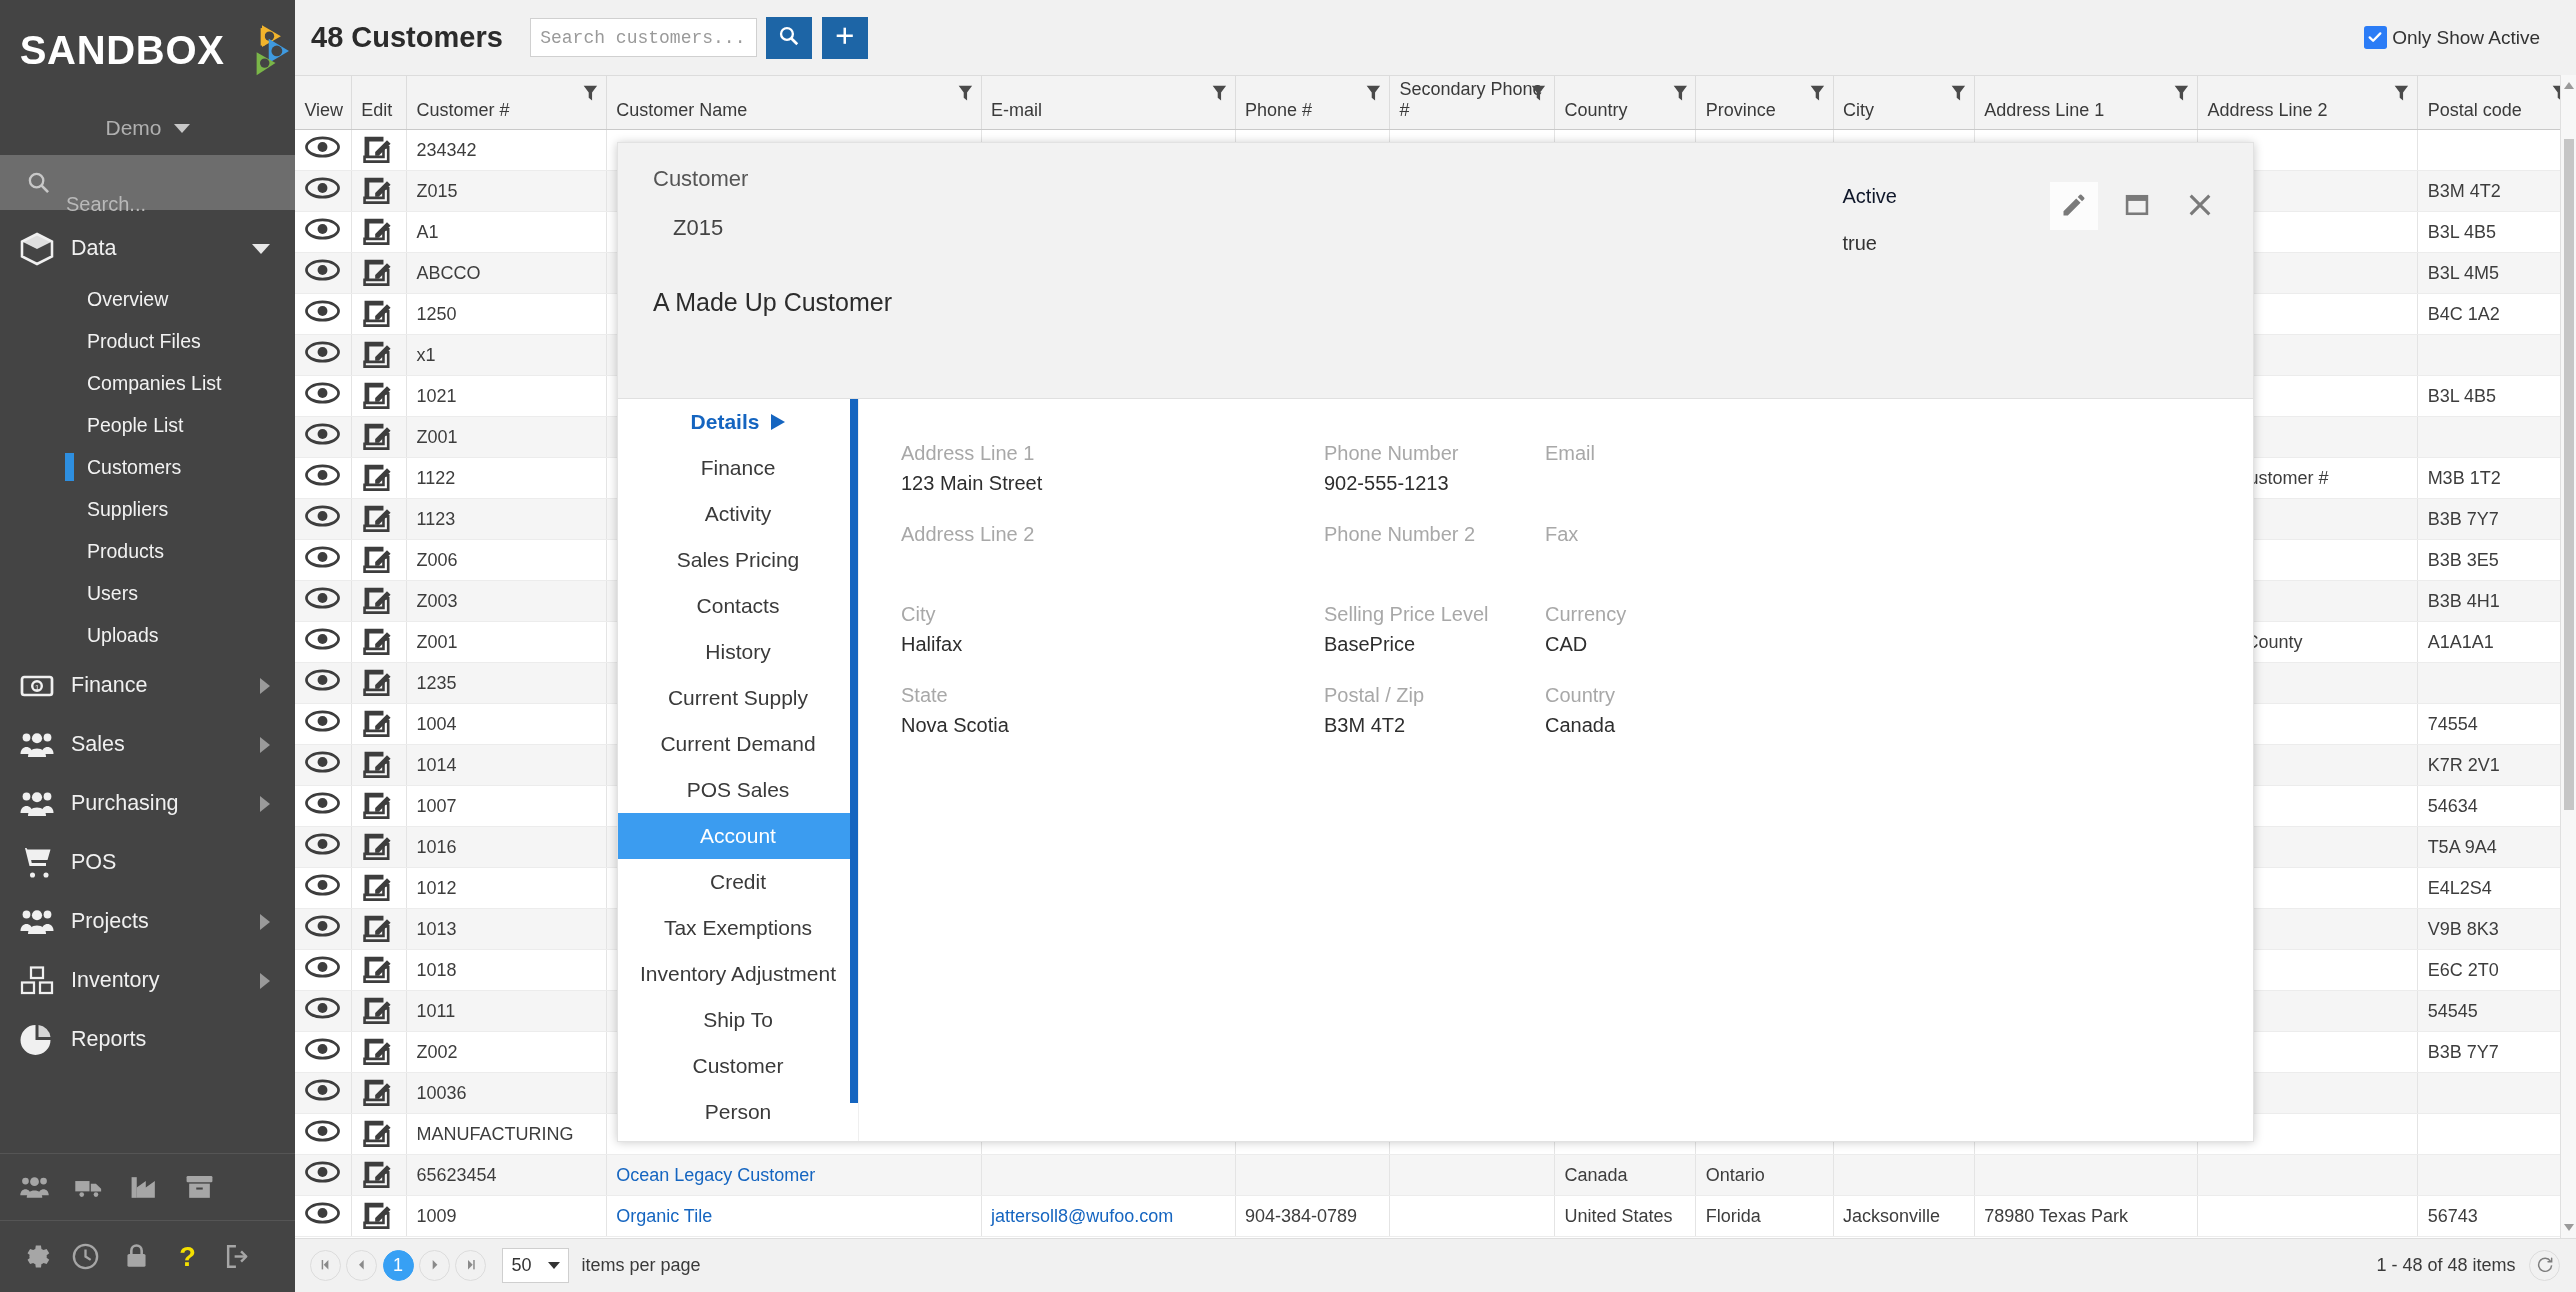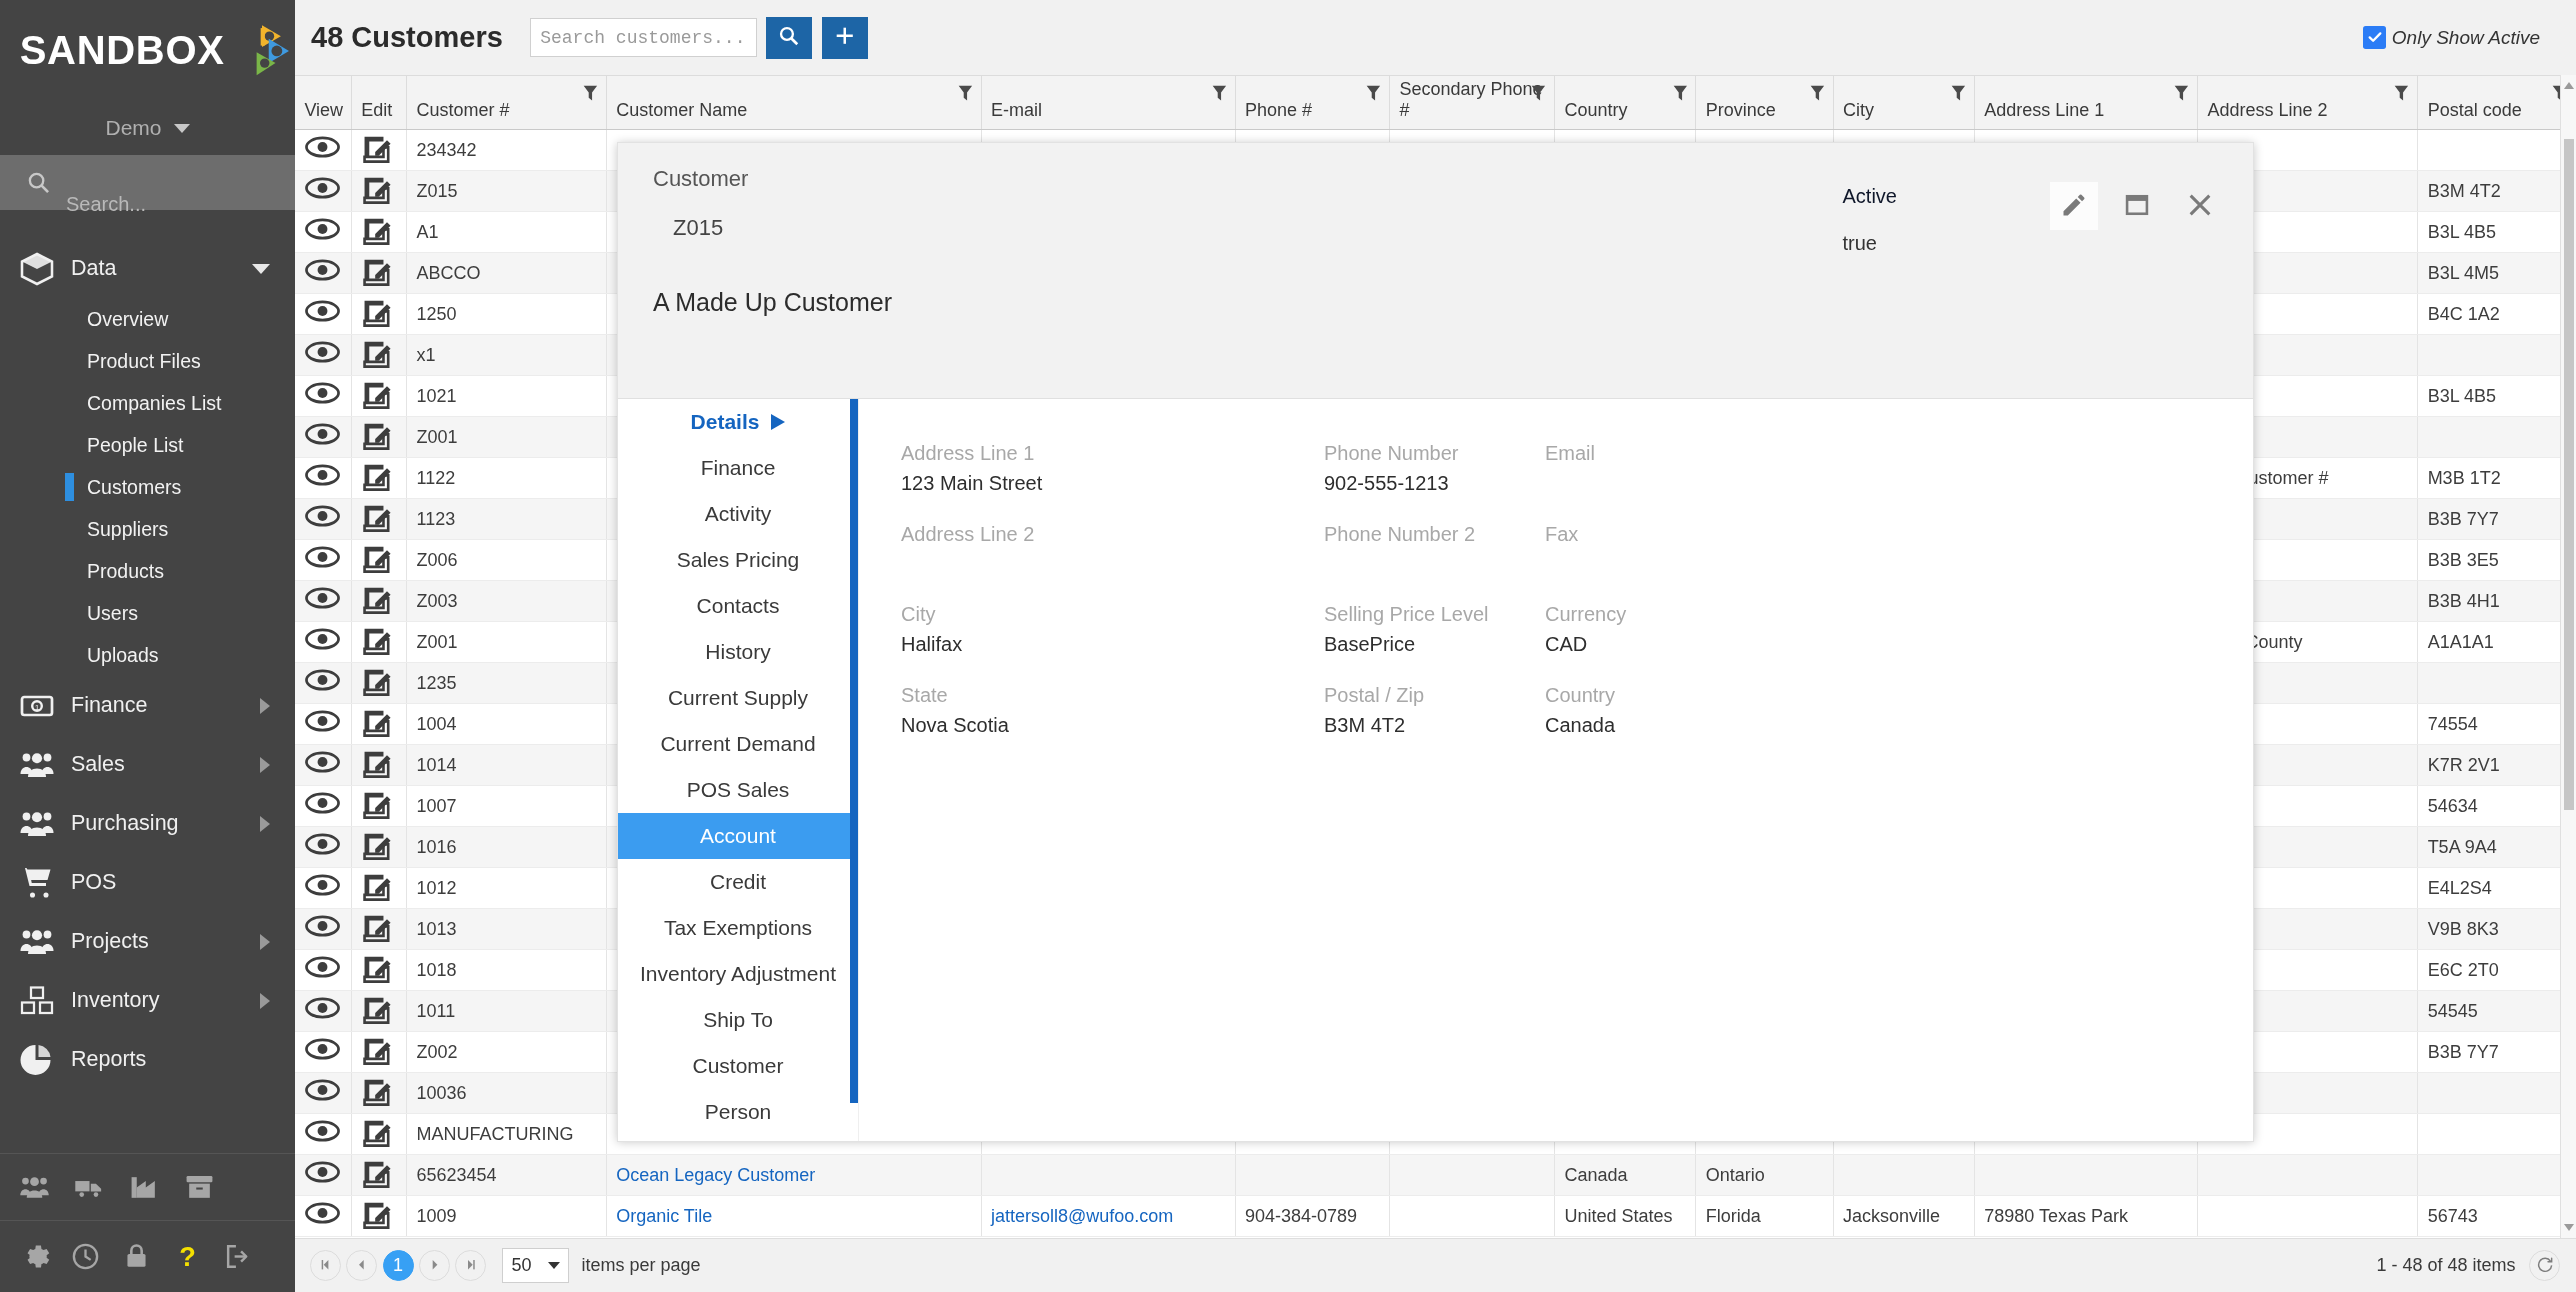--- a/index.html
+++ b/index.html
@@ -36,21 +36,21 @@
   }
   .search-area .sicon { width: 23px; height: 23px; flex: 0 0 23px; }
   .search-area input {
     background: transparent; border: none; outline: none;
     color: #d8d8d8; font-size: 20px; width: 201px;
     font-family: "Liberation Sans", sans-serif;
     margin-top: 44px;
   }
   .search-area input::placeholder { color: #b9b9b9; }
 
-  .nav { flex: 1 1 auto; overflow: hidden; padding-top: 9.4px; margin-top: 20px; }
+  .nav { flex: 1 1 auto; overflow: hidden; padding-top: 9.4px; }
   .nav-group {
     display: flex; align-items: center; height: 59px;
     padding: 0 25.5px 0 19px; color: #f0f0f0; font-size: 21.5px; cursor: pointer;
   }
   .nav-group .gicon { width: 36px; height: 36px; flex: 0 0 36px; margin-right: 16px; }
   .nav-group .glabel { flex: 1 1 auto; }
   .caret-r { width: 0; height: 0; border-top: 8.7px solid transparent;
     border-bottom: 8.7px solid transparent; border-left: 10px solid #9a9a9a; }
   .caret-d { width: 0; height: 0; border-left: 9.4px solid transparent;
     border-right: 9.4px solid transparent; border-top: 10px solid #e8e8e8; }
@@ -97,21 +97,21 @@
     border: none; cursor: pointer;
   }
   .btn-blue svg { width: 21.5px; height: 21.5px; }
   .spacer { flex: 1 1 auto; }
   .only-active { display: flex; align-items: center; gap: 5.4px; margin-right: 20px; }
   .cbx {
     width: 23px; height: 23px; background: #2b7cf6; border-radius: 2.7px;
     display: flex; align-items: center; justify-content: center; cursor: pointer;
   }
   .cbx svg { width: 16px; height: 16px; }
-  .only-active-label { font-size: 19px; color: #333; font-style: italic; }
+  .only-active-label { font-size: 19px; color: #333; }
 
   
   .table-wrap { flex: 1 1 auto; position: relative; overflow: hidden; background: #fff; }
   table.grid { border-collapse: collapse; width: 100%; table-layout: fixed; }
   table.grid th {
     background: #f3f3f3; border-right: 0.7px solid #dcdcdc;
     border-bottom: 0.7px solid #c9c9c9; border-top: 0.7px solid #dcdcdc;
     height: 54px; vertical-align: bottom; padding: 0 9.4px 8px 9.4px;
     font-size: 18px; color: #3a3a3a; font-weight: 400; text-align: left;
     position: relative;

